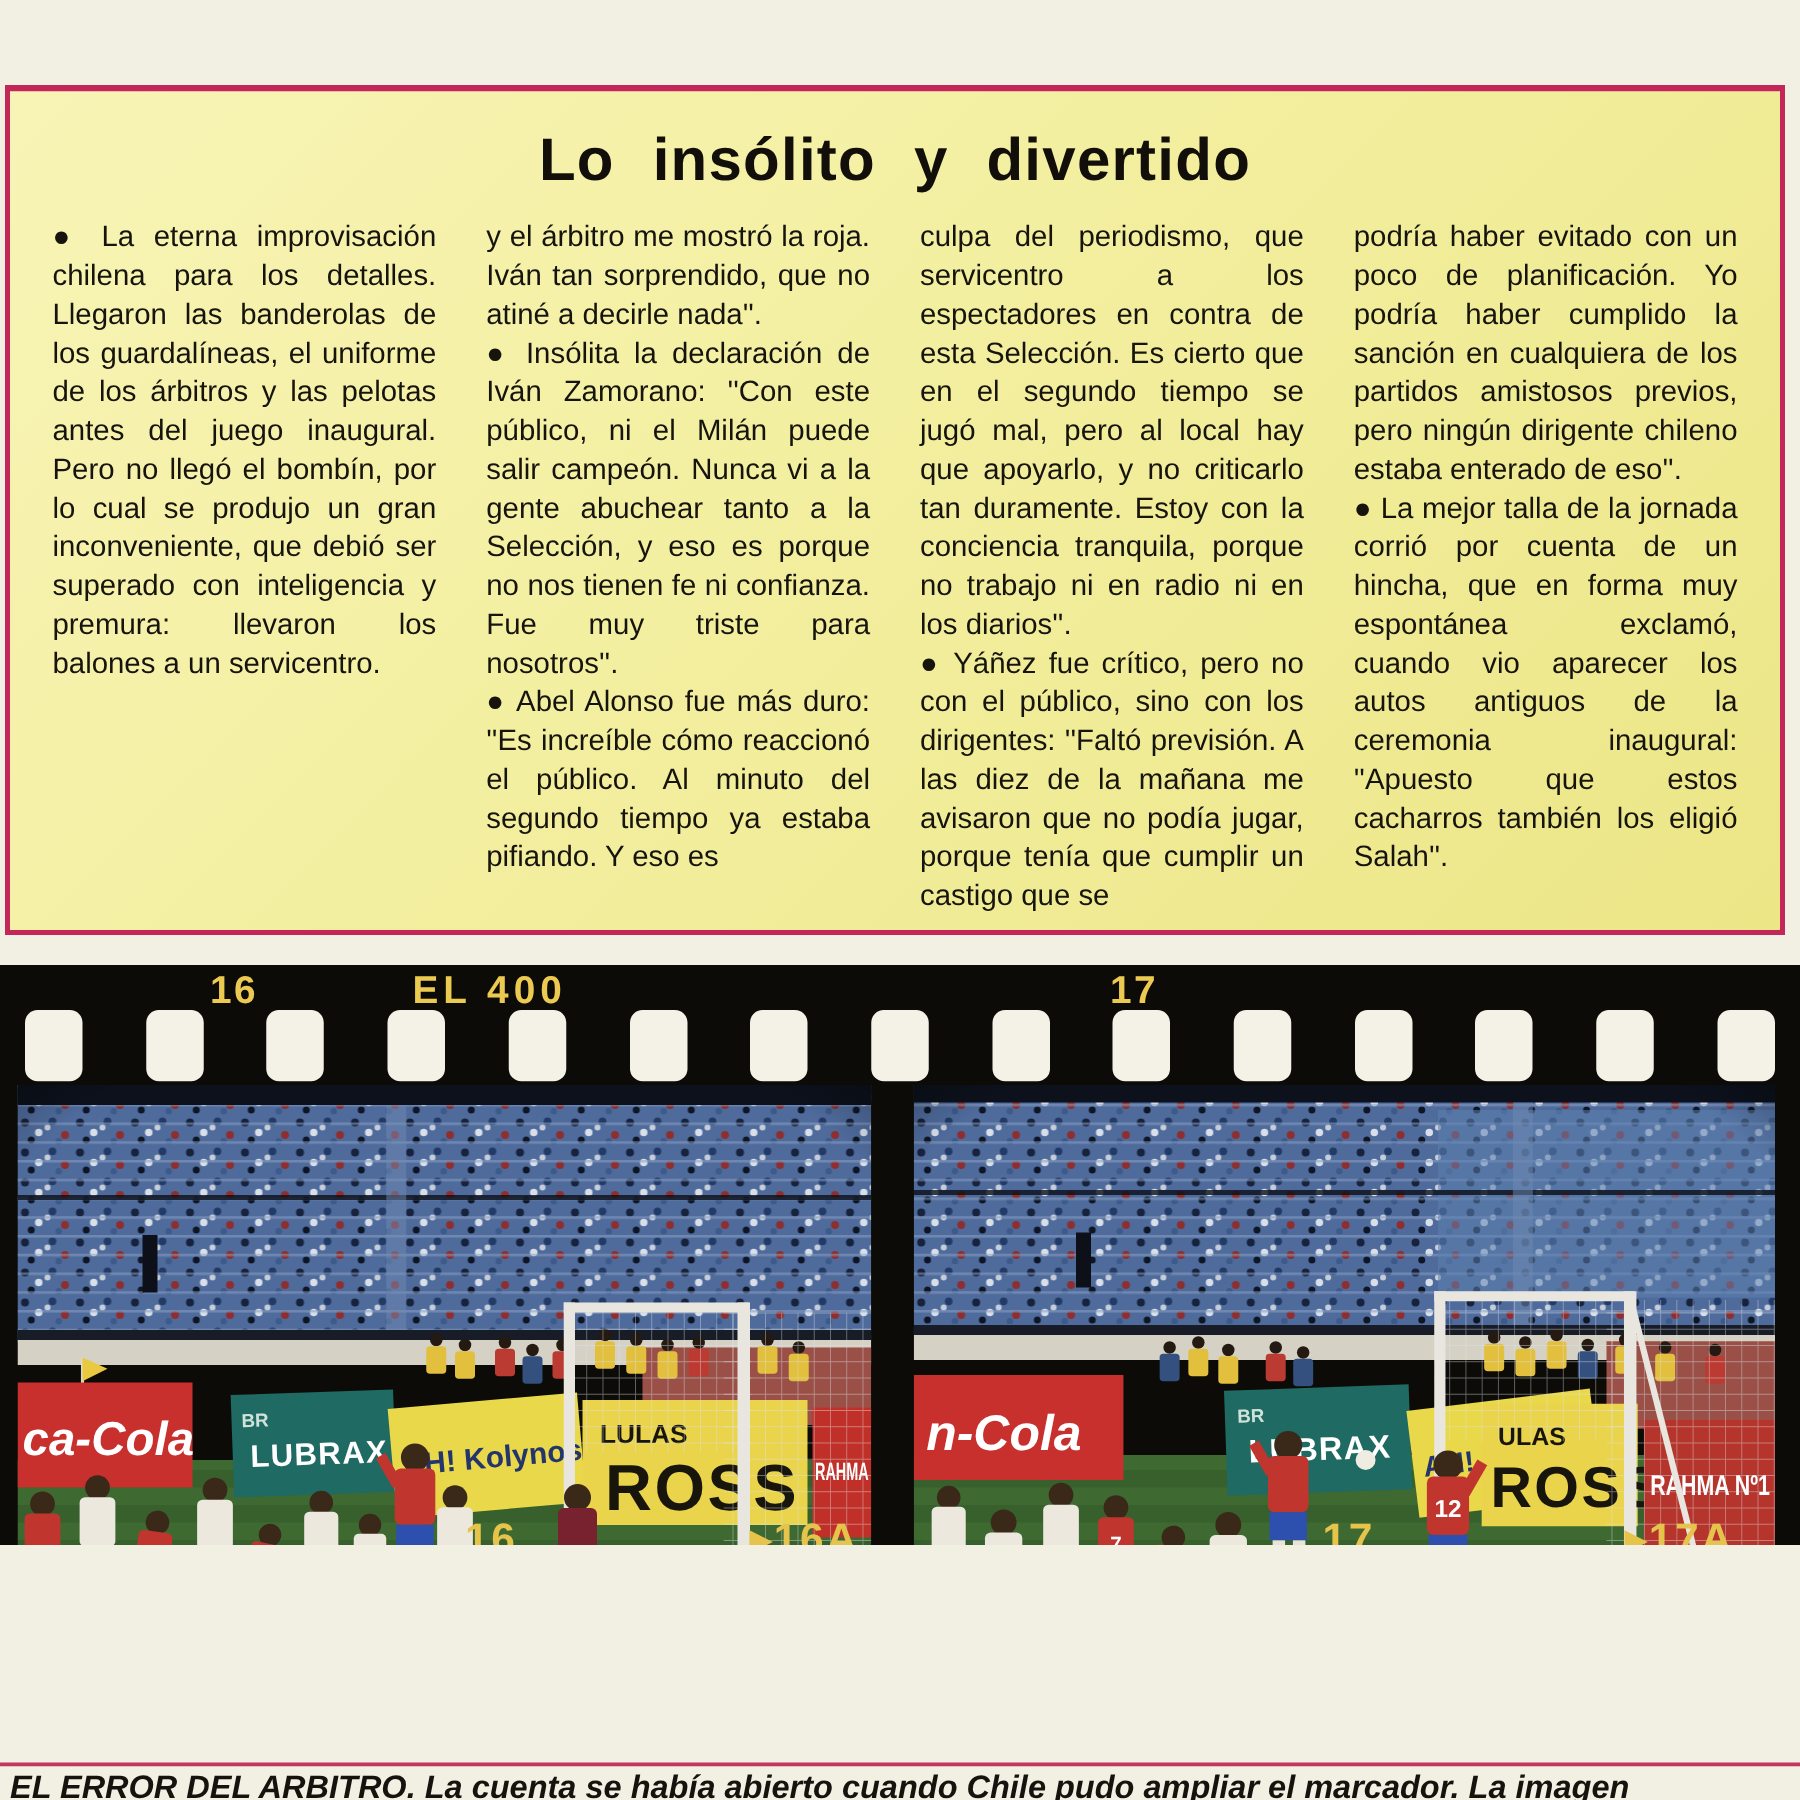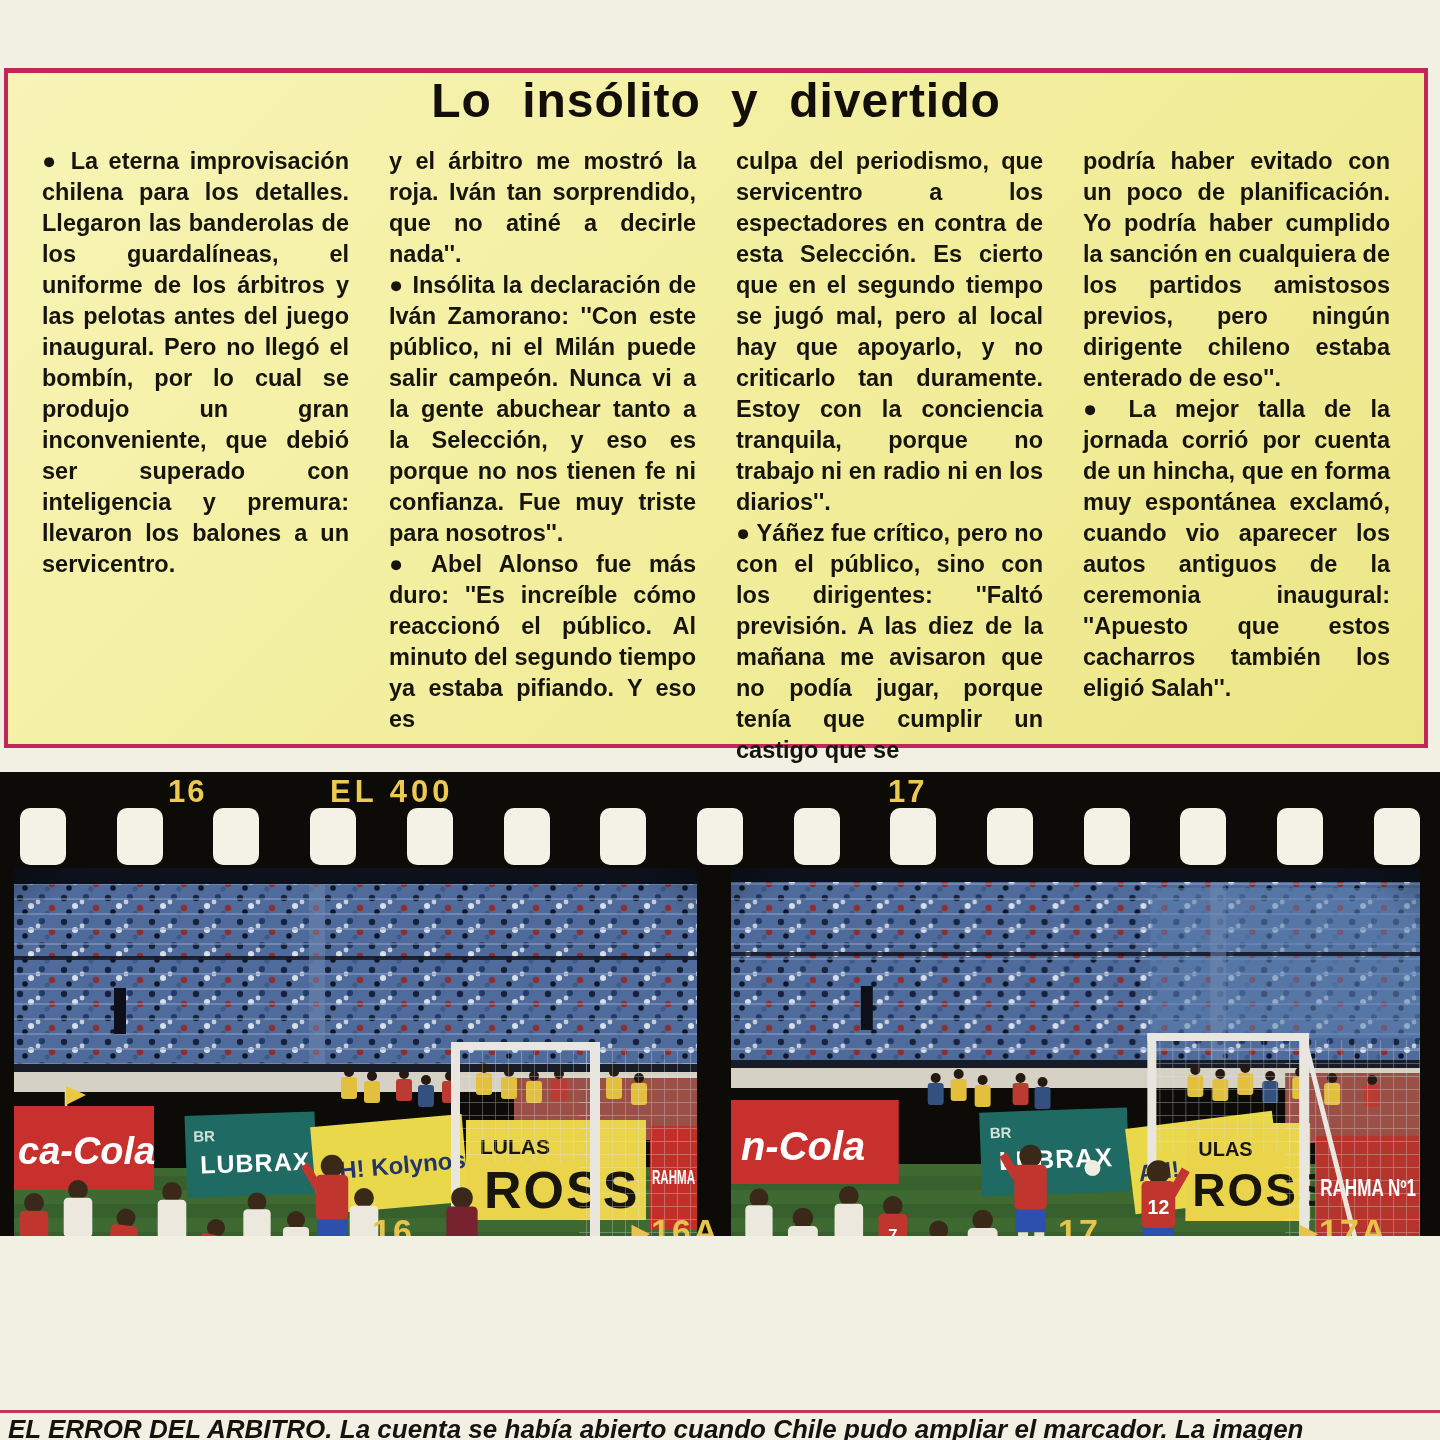--- a/index.html
+++ b/index.html
@@ -3,40 +3,40 @@
 <meta charset="utf-8">
 <style>
   html,body{margin:0;padding:0;background:#e8e5d8;}
   .page{position:relative;width:1440px;height:1440px;background:#f2efe3;overflow:hidden;
         font-family:"Liberation Sans", sans-serif;}
 
   
   .article-box{position:absolute;left:4px;top:68px;width:1424px;height:680px;
     background:linear-gradient(135deg,#f8f4b6 0%,#f3efa0 45%,#ece687 100%);
     border:4px solid #c32759;border-top-width:5px;box-sizing:border-box;}
-  .article-title{margin:0 0 14px 0;text-align:center;font-size:48px;font-weight:bold;
+  .article-title{margin:28px 0 14px 0;text-align:center;font-size:48px;font-weight:bold;
     letter-spacing:1px;word-spacing:16px;color:#120f0a;}
-  .cols{display:flex;gap:40px;padding:4px 34px 0 34px;font-weight:bold;}
+  .cols{display:flex;gap:40px;padding:4px 34px 0 34px;}
   .col{flex:1 1 0;font-size:23.5px;line-height:31px;color:#16140d;text-align:justify;}
   .col p{margin:0;}
 
   
   .filmstrip{position:absolute;left:0;top:772px;width:1440px;height:464px;background:#0c0b07;overflow:hidden;}
   .strip-label{position:absolute;color:#ecca52;font-weight:bold;font-size:31px;letter-spacing:2px;top:2px;}
   .lab-f16{left:168px;}
   .lab-el400{left:330px;letter-spacing:4px;}
   .lab-f17{left:888px;}
   .lab-kodak{left:1030px;letter-spacing:4px;}
   .sprockets{position:absolute;left:0;width:1440px;height:57px;display:flex;
     justify-content:space-between;padding:0 20px;box-sizing:border-box;}
   .sprockets.top{top:36px;}
   .sprockets.bottom{top:570px;}
   .hole{display:block;width:46px;height:57px;border-radius:10px;background:#f4f1e6;}
   .edge-code{position:absolute;bottom:-15px;color:#e6c34a;font-weight:bold;font-size:34px;letter-spacing:2px;}
-  .ec-0{left:372px;} .ec-1{left:632px;text-decoration:underline;} .ec-2{left:1058px;} .ec-3{left:1300px;}
+  .ec-0{left:372px;} .ec-1{left:600px;text-decoration:underline;} .ec-2{left:1058px;} .ec-3{left:1300px;}
   .photo{position:absolute;top:96px;height:470px;margin:0;padding:0;}
   .photo-left{left:14px;width:683px;}
   .photo-right{left:731px;width:689px;}
   .photo svg{display:block;width:100%;height:100%;}
 
   .strip-underline{position:absolute;left:0;top:1410px;width:1440px;height:3px;background:#c2355c;}
 
   
   .caption{position:absolute;left:8px;top:1414px;width:1428px;margin:0;
     font-size:26px;line-height:30px;font-weight:bold;font-style:italic;color:#14130d;}

